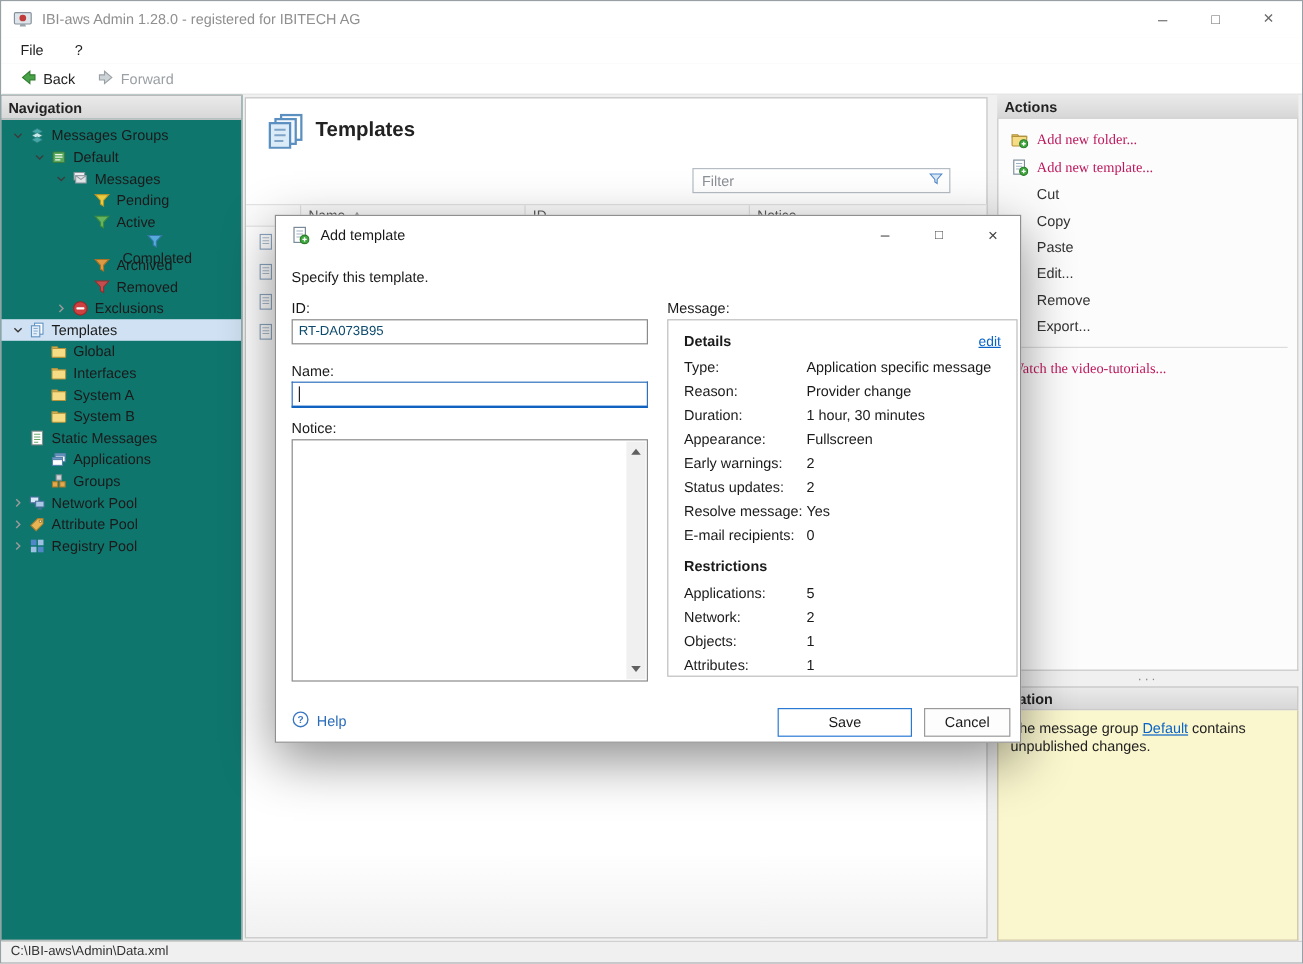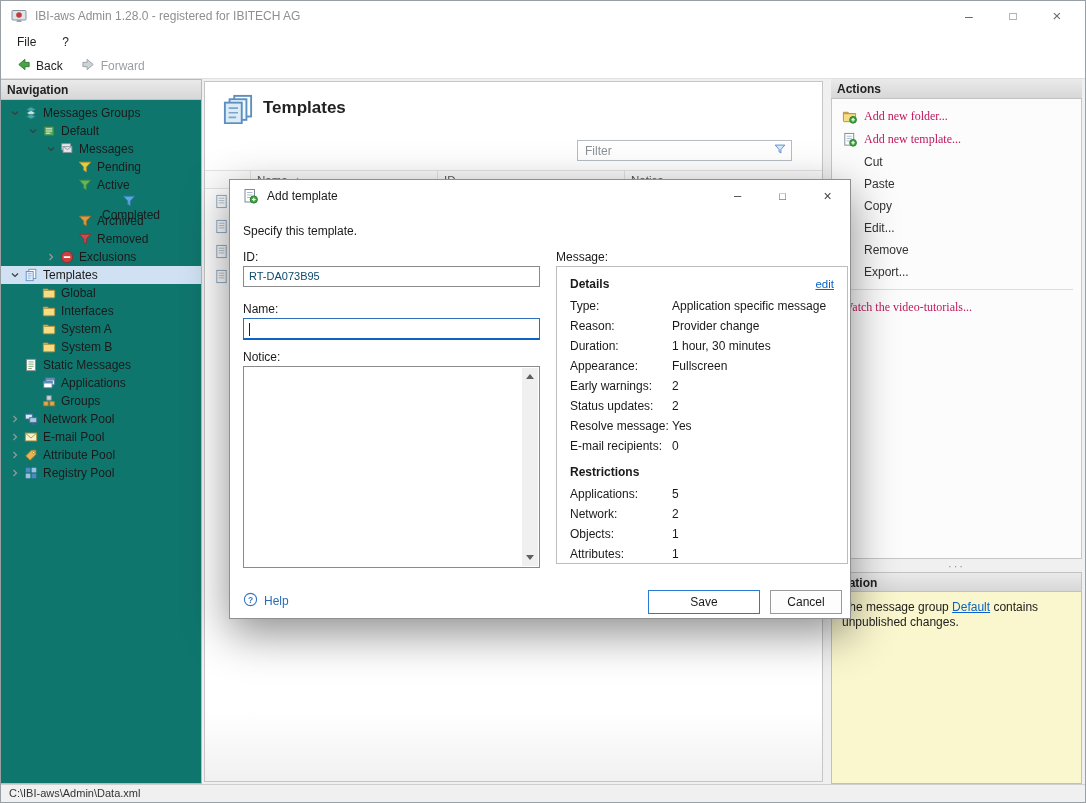--- a/index.html
+++ b/index.html
@@ -337,34 +337,20 @@
           <span class="tree-label">Network Pool</span>
         </div>
         <div class="tree-row" style="padding-left: 6px;">
           <span class="chev">
             <svg width="12" height="12" viewBox="0 0 16 16">
               <path d="M6 4l4 4-4 4" fill="none" stroke="#9a9a9a" stroke-width="1.6"></path>
             </svg>
           </span>
           <span class="tree-ico">
             <svg width="14" height="14" viewBox="0 0 16 16">
-              <rect x="1.5" y="3.5" width="13" height="9" fill="#f8f1cf" stroke="#ab8f3a"></rect>
-              <path d="M1.5 3.5 8 9.2l6.5-5.7" fill="none" stroke="#ab8f3a"></path>
-            </svg>
-          </span>
-          <span class="tree-label">E-mail Pool</span>
-        </div>
-        <div class="tree-row" style="padding-left: 6px;">
-          <span class="chev">
-            <svg width="12" height="12" viewBox="0 0 16 16">
-              <path d="M6 4l4 4-4 4" fill="none" stroke="#9a9a9a" stroke-width="1.6"></path>
-            </svg>
-          </span>
-          <span class="tree-ico">
-            <svg width="14" height="14" viewBox="0 0 16 16">
               <path d="M2 9 8.5 2.5h5v5L7 14z" fill="#e7b455" stroke="#a87f2c"></path>
               <circle cx="11" cy="5" r="1.2" fill="#fff" stroke="#a87f2c"></circle>
             </svg>
           </span>
           <span class="tree-label">Attribute Pool</span>
         </div>
         <div class="tree-row" style="padding-left: 6px;">
           <span class="chev">
             <svg width="12" height="12" viewBox="0 0 16 16">
               <path d="M6 4l4 4-4 4" fill="none" stroke="#9a9a9a" stroke-width="1.6"></path>
@@ -458,24 +444,24 @@
               <circle cx="11.8" cy="11.5" r="3.6" fill="#3ea83e" stroke="#2c7c2c"></circle>
               <path d="M11.8 9.7v3.6M10 11.5h3.6" stroke="#fff" stroke-width="1.2"></path>
             </svg>
           </span>
           <span>Add new template...</span>
         </div>
         <div class="action-row plain">
           <span>Cut</span>
         </div>
         <div class="action-row plain">
+          <span>Copy</span>
+        </div>
+        <div class="action-row plain">
           <span>Paste</span>
-        </div>
-        <div class="action-row plain">
-          <span>Copy</span>
         </div>
         <div class="action-row plain">
           <span>Edit...</span>
         </div>
         <div class="action-row plain">
           <span>Remove</span>
         </div>
         <div class="action-row plain">
           <span>Export...</span>
         </div>

